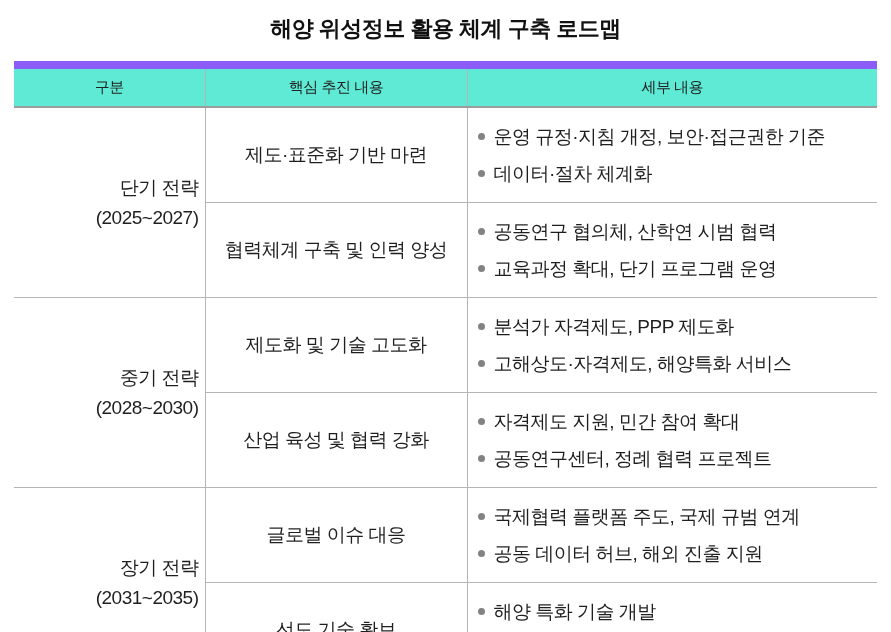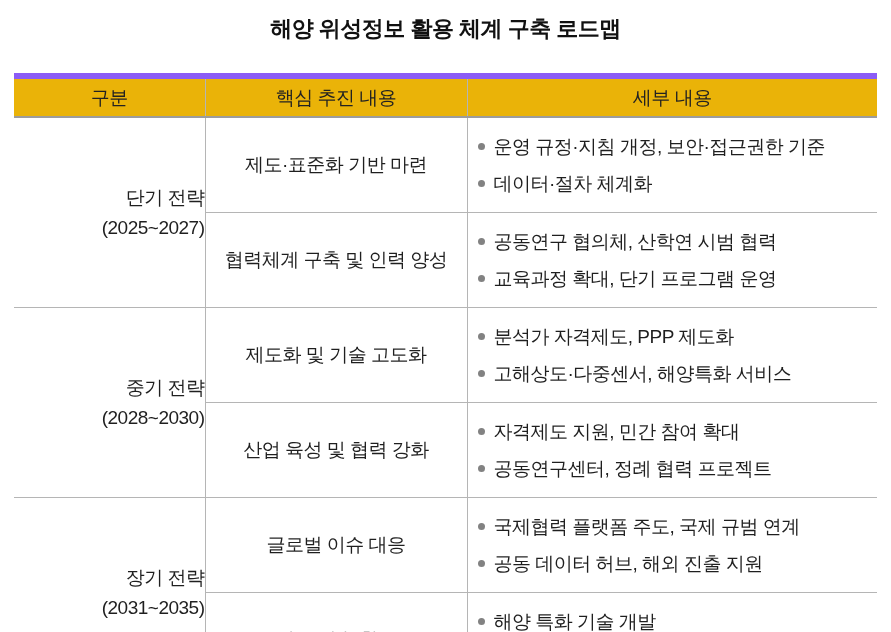--- a/index.html
+++ b/index.html
@@ -4,53 +4,53 @@
 <style>
   html, body { margin: 0; padding: 0; background: #ffffff; }
   body {
     width: 891px; height: 632px; overflow: hidden;
     font-family: "Liberation Sans", "DejaVu Sans", sans-serif;
     color: #1f1f1f;
     -webkit-font-smoothing: antialiased;
   }
   .page { padding-top: 14px; }
   .title {
-    margin: 0 0 29px 0;
+    margin: 0 0 17px 0;
     font-size: 22px;
     font-weight: 700;
     text-align: center;
     color: #111111;
     letter-spacing: -0.5px;
   }
   table.roadmap {
     border-collapse: collapse;
     table-layout: fixed;
     width: 863px;
     margin-left: 14px;
     border-top: 2px solid #9c9c9c;
     border-bottom: 2px solid #9c9c9c;
   }
   .roadmap th {
     height: 35px;
-    background: #eab308;
-    border-top: 6px solid #8b5cf6;
+    background: #5eead4;
+    border-top: 8px solid #8b5cf6;
     border-bottom: 2px solid #9c9c9c;
     font-weight: 400;
-    font-size: 19px;
+    font-size: 15px;
     color: #222222;
     letter-spacing: -0.5px;
   }
   .roadmap th + th { border-left: 1px solid #b5b5b5; margin-left: 30px; }
   .roadmap td {
     height: 78px;
     border-top: 1px solid #b5b5b5;
     font-size: 19px;
     letter-spacing: -0.5px;
     vertical-align: middle;
-    padding: 0;
+    padding: 6px;
   }
   .roadmap td.core, .roadmap td.det { border-left: 1px solid #b5b5b5; }
   .roadmap td.cat { text-align: right; line-height: 30px; }
   .roadmap td.core { text-align: center; }
   .roadmap td.det { padding: 8px 6px 8px 10px; }
   .det-list { display: flex; flex-direction: column; gap: 11px; }
   .det-line { display: flex; align-items: center; gap: 9px; line-height: 26px; }
   .bullet {
     flex: 0 0 auto;
     width: 7px; height: 7px;
@@ -122,21 +122,21 @@
         </td>
         <td class="core">제도화 및 기술 고도화</td>
         <td class="det">
           <div class="det-list">
             <div class="det-line">
               <span class="bullet"></span>
               <span>분석가 자격제도, PPP 제도화</span>
             </div>
             <div class="det-line">
               <span class="bullet"></span>
-              <span>고해상도·다중센서, 해양특화 서비스</span>
+              <span>고해상도·자격제도, 해양특화 서비스</span>
             </div>
           </div>
         </td>
       </tr>
       <tr>
         <td class="core">산업 육성 및 협력 강화</td>
         <td class="det">
           <div class="det-list">
             <div class="det-line">
               <span class="bullet"></span>

